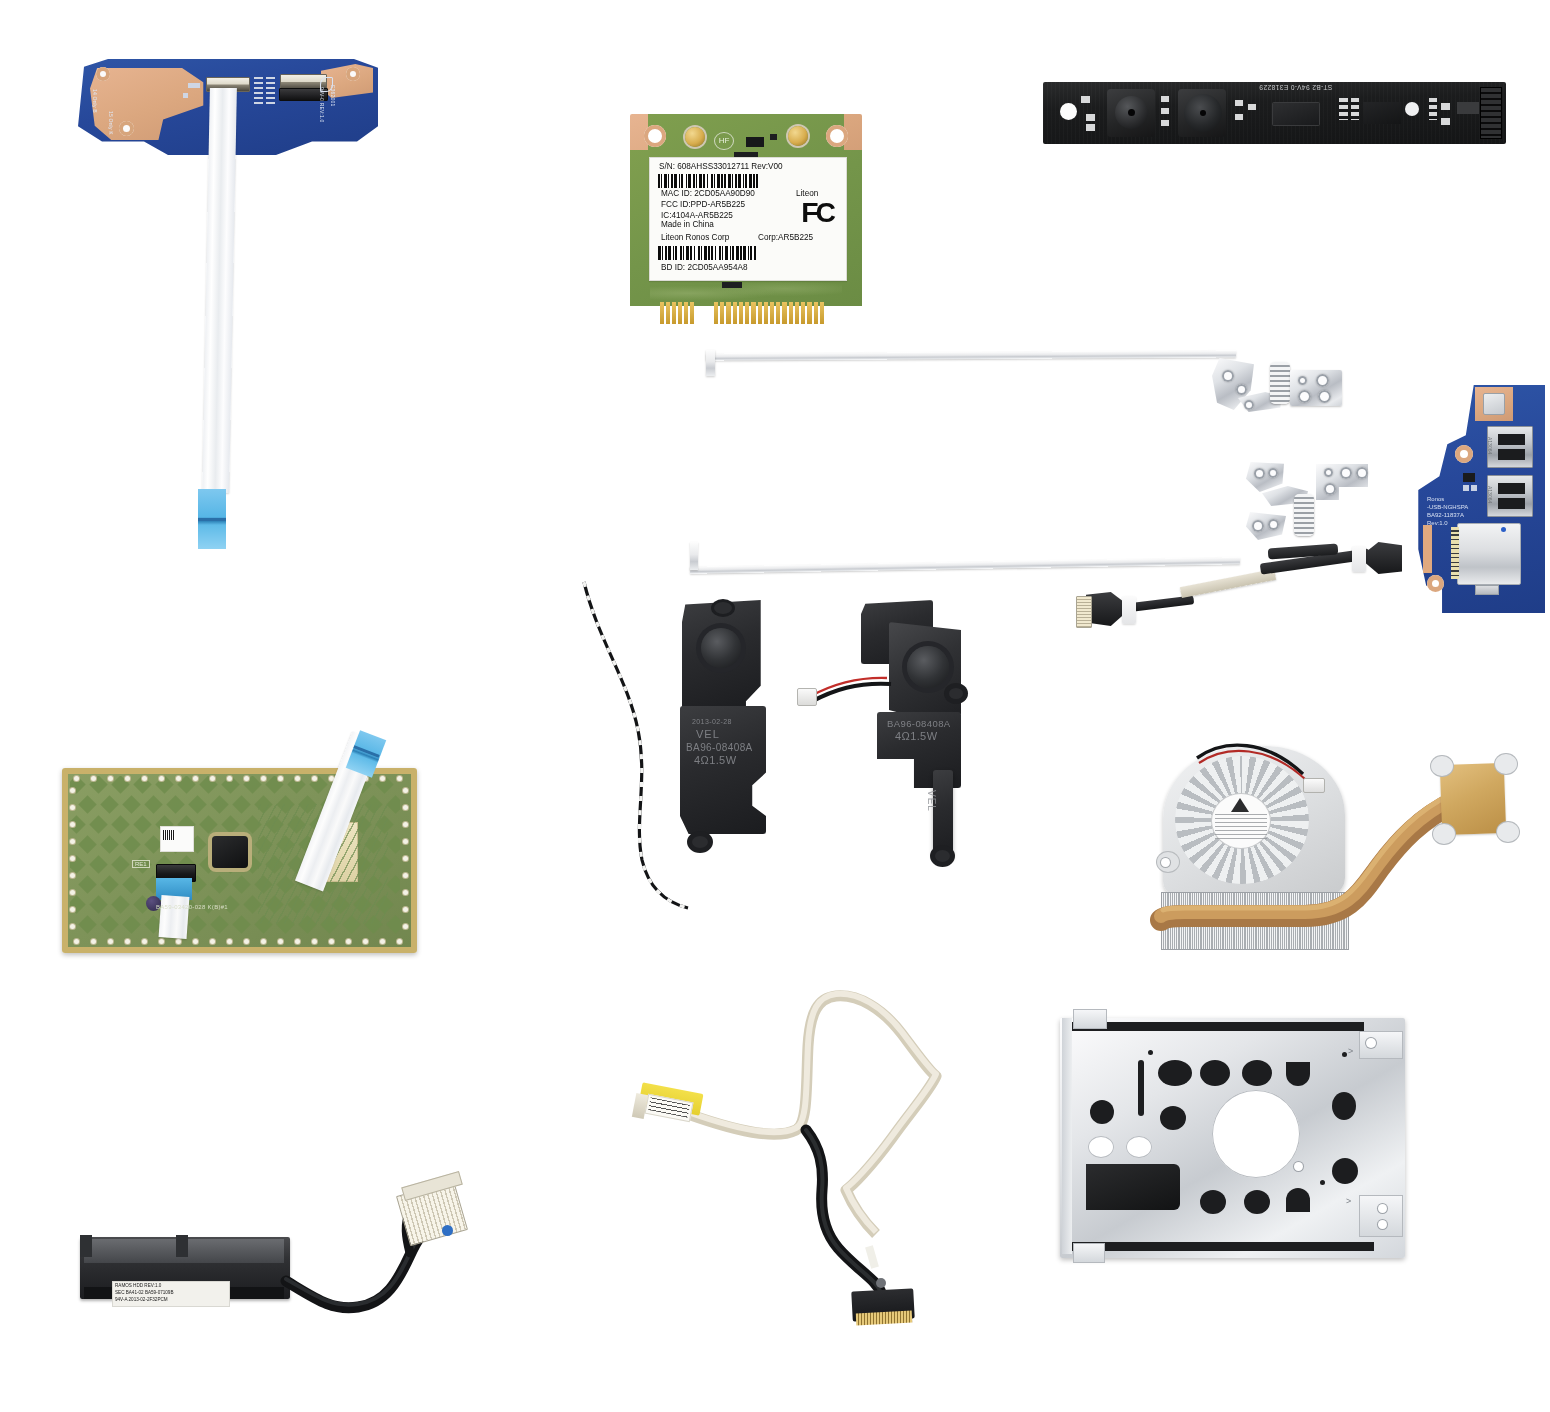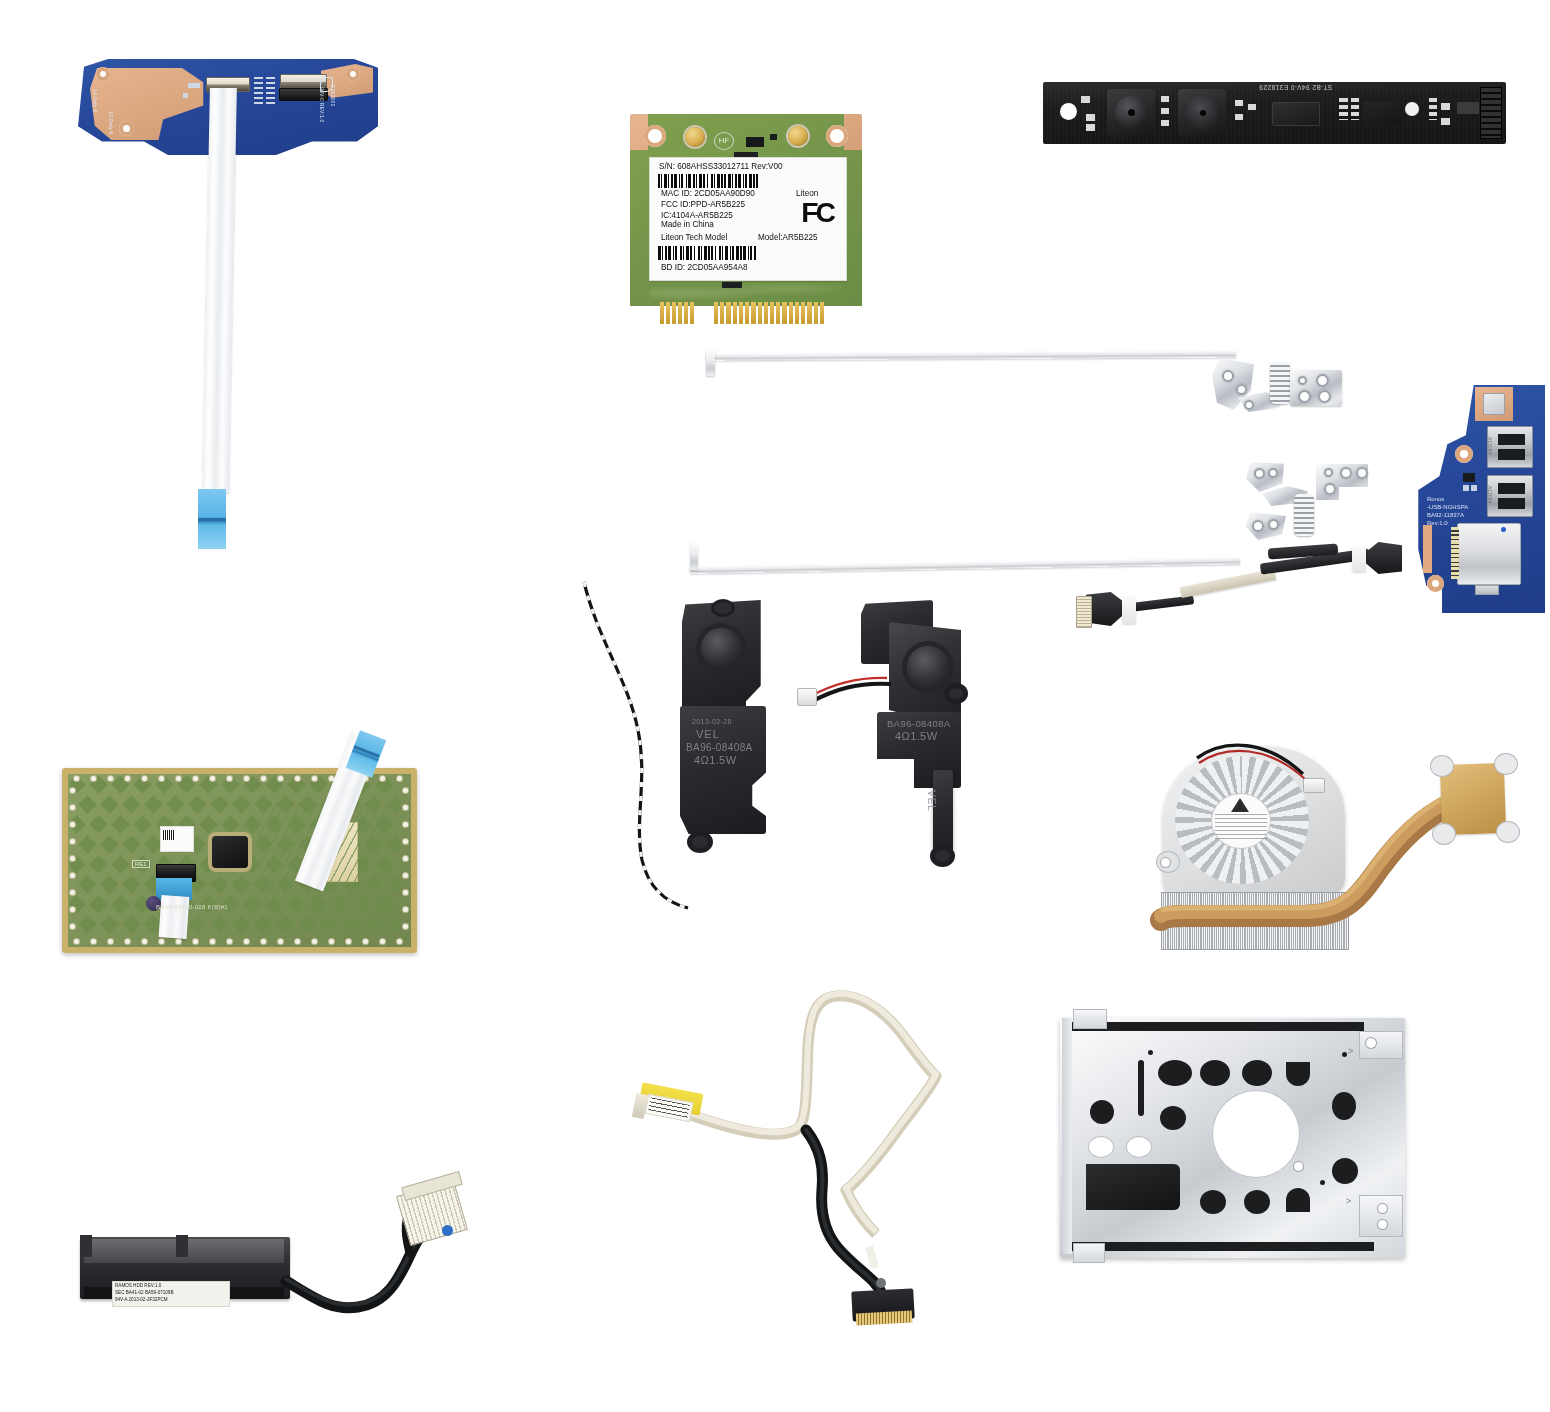--- a/index.html
+++ b/index.html
@@ -153,23 +153,23 @@
 
     <div class="wifi-label" style="left:19px;top:43px;width:196px;height:122px;">
       <div class="wl-txt" style="left:9px;top:4px;font-size:8.2px;">S/N: 608AHSS33012711      Rev:V00</div>
       <div class="barcode" style="left:8px;top:16px;width:178px;height:14px;">
         <i style="width:2px"></i><i style="width:1px;background:#fff"></i><i style="width:1px"></i><i style="width:2px;background:#fff"></i><i style="width:3px"></i><i style="width:1px;background:#fff"></i><i style="width:1px"></i><i style="width:2px;background:#fff"></i><i style="width:2px"></i><i style="width:1px;background:#fff"></i><i style="width:3px"></i><i style="width:2px;background:#fff"></i><i style="width:1px"></i><i style="width:1px;background:#fff"></i><i style="width:2px"></i><i style="width:3px;background:#fff"></i><i style="width:1px"></i><i style="width:1px;background:#fff"></i><i style="width:3px"></i><i style="width:2px;background:#fff"></i><i style="width:2px"></i><i style="width:1px;background:#fff"></i><i style="width:1px"></i><i style="width:2px;background:#fff"></i><i style="width:3px"></i><i style="width:1px;background:#fff"></i><i style="width:2px"></i><i style="width:2px;background:#fff"></i><i style="width:1px"></i><i style="width:3px;background:#fff"></i><i style="width:2px"></i><i style="width:1px;background:#fff"></i><i style="width:1px"></i><i style="width:2px;background:#fff"></i><i style="width:3px"></i><i style="width:1px;background:#fff"></i><i style="width:2px"></i><i style="width:1px;background:#fff"></i><i style="width:2px"></i><i style="width:2px;background:#fff"></i><i style="width:3px"></i><i style="width:1px;background:#fff"></i><i style="width:1px"></i><i style="width:2px;background:#fff"></i><i style="width:2px"></i><i style="width:1px;background:#fff"></i><i style="width:3px"></i><i style="width:2px;background:#fff"></i><i style="width:1px"></i><i style="width:1px;background:#fff"></i><i style="width:2px"></i><i style="width:2px;background:#fff"></i><i style="width:3px"></i><i style="width:1px;background:#fff"></i><i style="width:2px"></i><i style="width:1px;background:#fff"></i><i style="width:2px"></i>
       </div>
       <div class="wl-txt" style="left:11px;top:31px;font-size:8.2px;">MAC ID: 2CD05AA90D90</div>
       <div class="wl-txt" style="left:11px;top:42px;font-size:8.2px;">FCC ID:PPD-AR5B225</div>
       <div class="wl-txt" style="left:11px;top:53px;font-size:8.2px;">IC:4104A-AR5B225</div>
       <div class="wl-txt" style="left:11px;top:62px;font-size:8.2px;">Made in China</div>
-      <div class="wl-txt" style="left:11px;top:75px;font-size:8.2px;">Liteon Tech Model</div>
+      <div class="wl-txt" style="left:11px;top:75px;font-size:8.2px;">Liteon Ronos Corp</div>
       <div class="wl-txt" style="left:146px;top:31px;font-size:8.2px;">Liteon</div>
-      <div class="wl-txt" style="left:108px;top:75px;font-size:8.2px;">Model:AR5B225</div>
+      <div class="wl-txt" style="left:108px;top:75px;font-size:8.2px;">Corp:AR5B225</div>
 
       <div style="position:absolute;left:152px;top:41px;font-size:27px;font-family:'Liberation Sans',sans-serif;font-weight:700;color:#0d0d0d;letter-spacing:-3px;line-height:28px;transform:scaleX(1.05);">FC</div>
       <div class="barcode" style="left:8px;top:88px;width:178px;height:14px;">
         <i style="width:3px"></i><i style="width:1px;background:#fff"></i><i style="width:1px"></i><i style="width:2px;background:#fff"></i><i style="width:2px"></i><i style="width:1px;background:#fff"></i><i style="width:3px"></i><i style="width:2px;background:#fff"></i><i style="width:1px"></i><i style="width:1px;background:#fff"></i><i style="width:2px"></i><i style="width:3px;background:#fff"></i><i style="width:2px"></i><i style="width:1px;background:#fff"></i><i style="width:1px"></i><i style="width:2px;background:#fff"></i><i style="width:3px"></i><i style="width:1px;background:#fff"></i><i style="width:2px"></i><i style="width:2px;background:#fff"></i><i style="width:1px"></i><i style="width:3px;background:#fff"></i><i style="width:2px"></i><i style="width:1px;background:#fff"></i><i style="width:1px"></i><i style="width:2px;background:#fff"></i><i style="width:3px"></i><i style="width:1px;background:#fff"></i><i style="width:2px"></i><i style="width:1px;background:#fff"></i><i style="width:2px"></i><i style="width:2px;background:#fff"></i><i style="width:1px"></i><i style="width:3px;background:#fff"></i><i style="width:2px"></i><i style="width:1px;background:#fff"></i><i style="width:1px"></i><i style="width:2px;background:#fff"></i><i style="width:3px"></i><i style="width:2px;background:#fff"></i><i style="width:1px"></i><i style="width:1px;background:#fff"></i><i style="width:2px"></i><i style="width:2px;background:#fff"></i><i style="width:3px"></i><i style="width:1px;background:#fff"></i><i style="width:2px"></i><i style="width:1px;background:#fff"></i><i style="width:3px"></i><i style="width:2px;background:#fff"></i><i style="width:1px"></i><i style="width:1px;background:#fff"></i><i style="width:2px"></i><i style="width:2px;background:#fff"></i><i style="width:2px"></i>
       </div>
       <div class="wl-txt" style="left:11px;top:105px;font-size:8.2px;">BD ID: 2CD05AA954A8</div>
     </div>
 
     <div style="position:absolute;left:20px;top:166px;width:192px;height:22px;background:
          radial-gradient(ellipse at 20% 60%,rgba(150,175,110,.6),transparent 40%),

